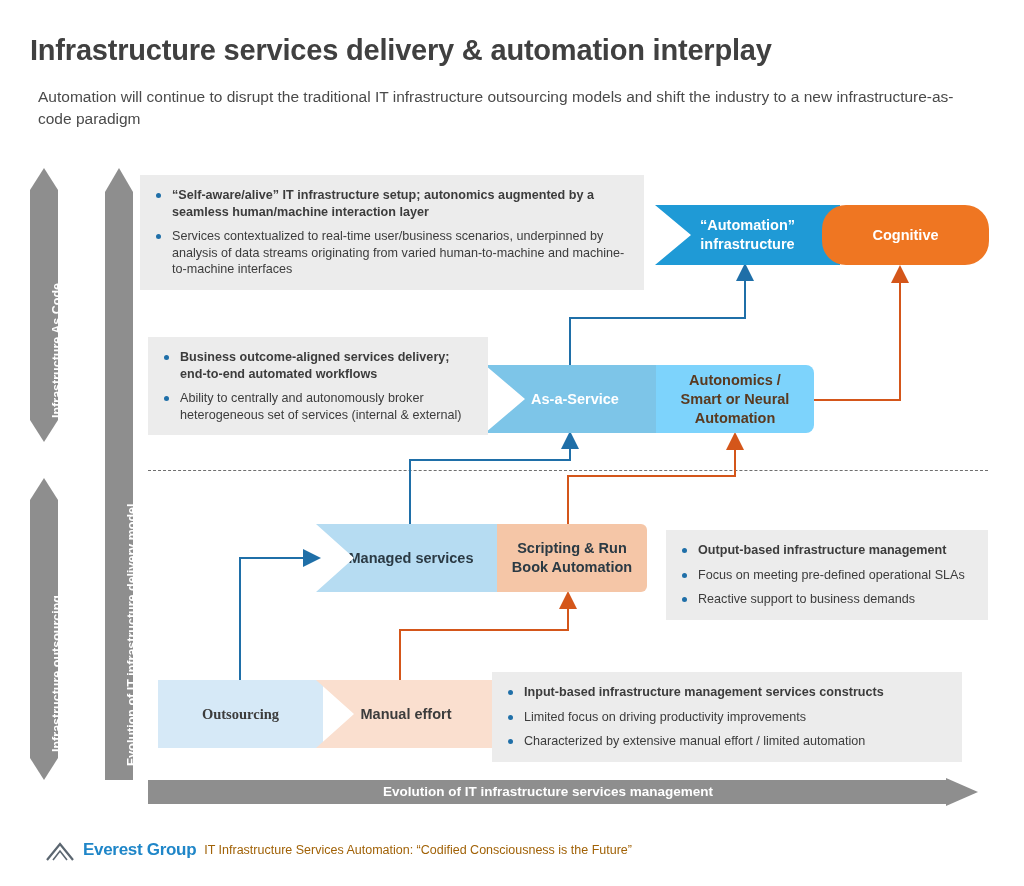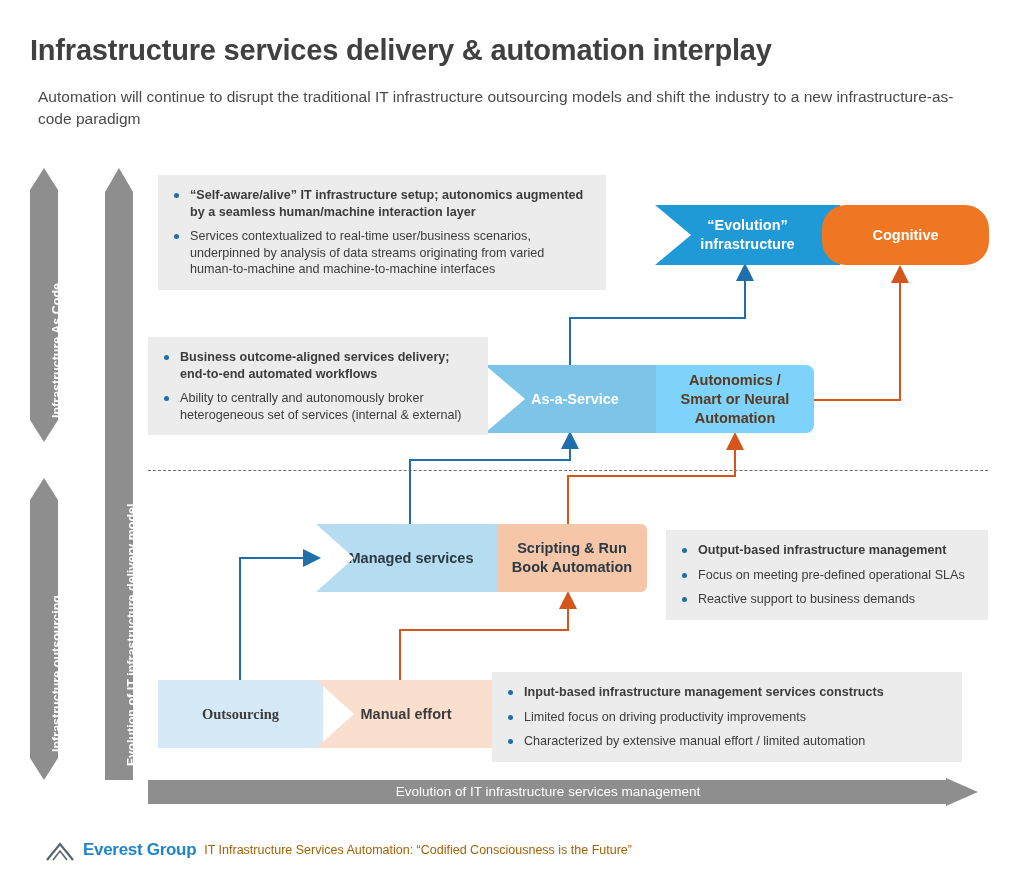--- a/index.html
+++ b/index.html
@@ -74,21 +74,21 @@
     border-left: 32px solid #8e8e8e;
   }
   .hax .txt {
     position: absolute;
     left: 0; top: 2px;
     width: 800px; height: 24px;
     line-height: 24px;
     text-align: center;
     color: #ffffff;
     font-size: 13.5px;
-    font-weight: normal;
+    font-weight: bold;
   }
 
   
   .divider {
     position: absolute;
     left: 148px;
     top: 470px;
     width: 840px;
     border-top: 1px dashed #6f6f6f;
   }
@@ -187,21 +187,21 @@
     content: "";
     position: absolute;
     left: 2px;
     top: 6px;
     width: 5px; height: 5px;
     border-radius: 50%;
     background: #1f6fa8;
   }
   .callout li.bold { font-weight: bold; }
 
-  .co-conscious { left: 158px; top: 175px; width: 448px; }
+  .co-conscious { left: 140px; top: 175px; width: 504px; }
   .co-aas      { left: 148px; top: 337px; width: 340px; }
   .co-managed  { left: 666px; top: 530px; width: 322px; }
   .co-manual   { left: 492px; top: 672px; width: 470px; }
 
   
   .conn {
     position: absolute;
     left: 0; top: 0;
     width: 1024px; height: 886px;
     pointer-events: none;
@@ -318,21 +318,21 @@
         <span>Autonomics /</span><br>
         <span>Smart or Neural</span><br>
         <span>Automation</span>
       </span>
     </div>
   </div>
 
   <div class="stage row4" style="left:0; width:1024px;">
     <div class="chev blk-conscious">
       <span class="lbl2">
-        <span>“Evolution”</span><br>
+        <span>“Automation”</span><br>
         <span>infrastructure</span>
       </span>
     </div>
     <div class="chev blk-cognitive">
       <span>Cognitive</span>
     </div>
   </div>
 
   <div class="callout co-conscious">
     <ul>

